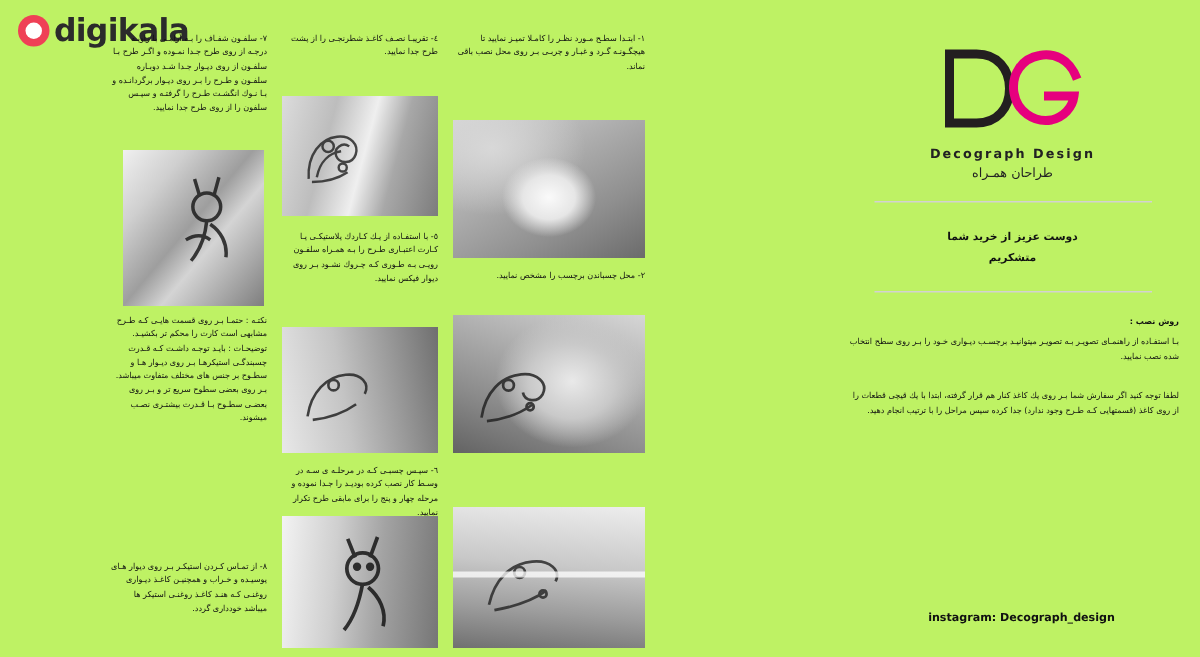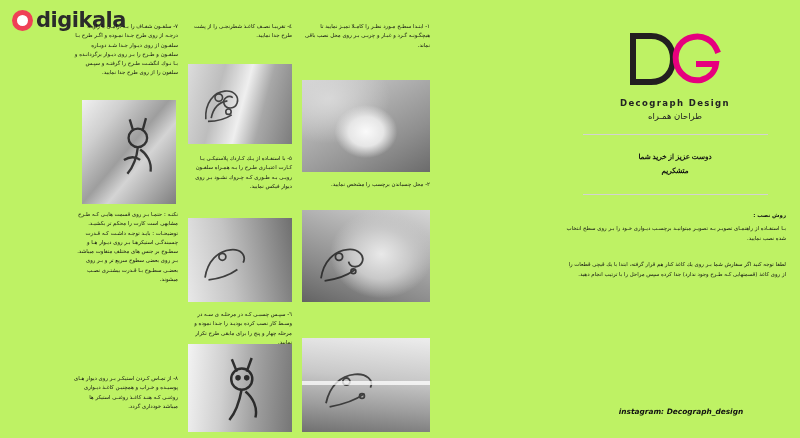--- a/index.html
+++ b/index.html
@@ -135,38 +135,36 @@
     height: 1px;
     background: #d2d2d2;
   }
   .greet {
     margin-top: 16px;
     text-align: center;
     font-size: 7.2px;
     color: #111;
     line-height: 1.9;
     font-weight: bold;
-    font-family: Liberation Serif, serif;
   }
   .brand-p {
     margin-top: 15px;
     font-size: 5.4px;
     line-height: 1.85;
     color: #111;
   }
   .insta {
     position: absolute;
     left: 16px; right: 0;
     bottom: 22px;
     text-align: center;
     font-size: 7.4px;
     color: #111;
     font-weight: bold;
     direction: ltr;
-    font-style: italic;
   }
 </style>
 </head>
 <body>
 
 <div id="page">
 
   <div class="logo">
     <span class="logo-mark"></span>
     <span class="logo-text">digikala</span>

